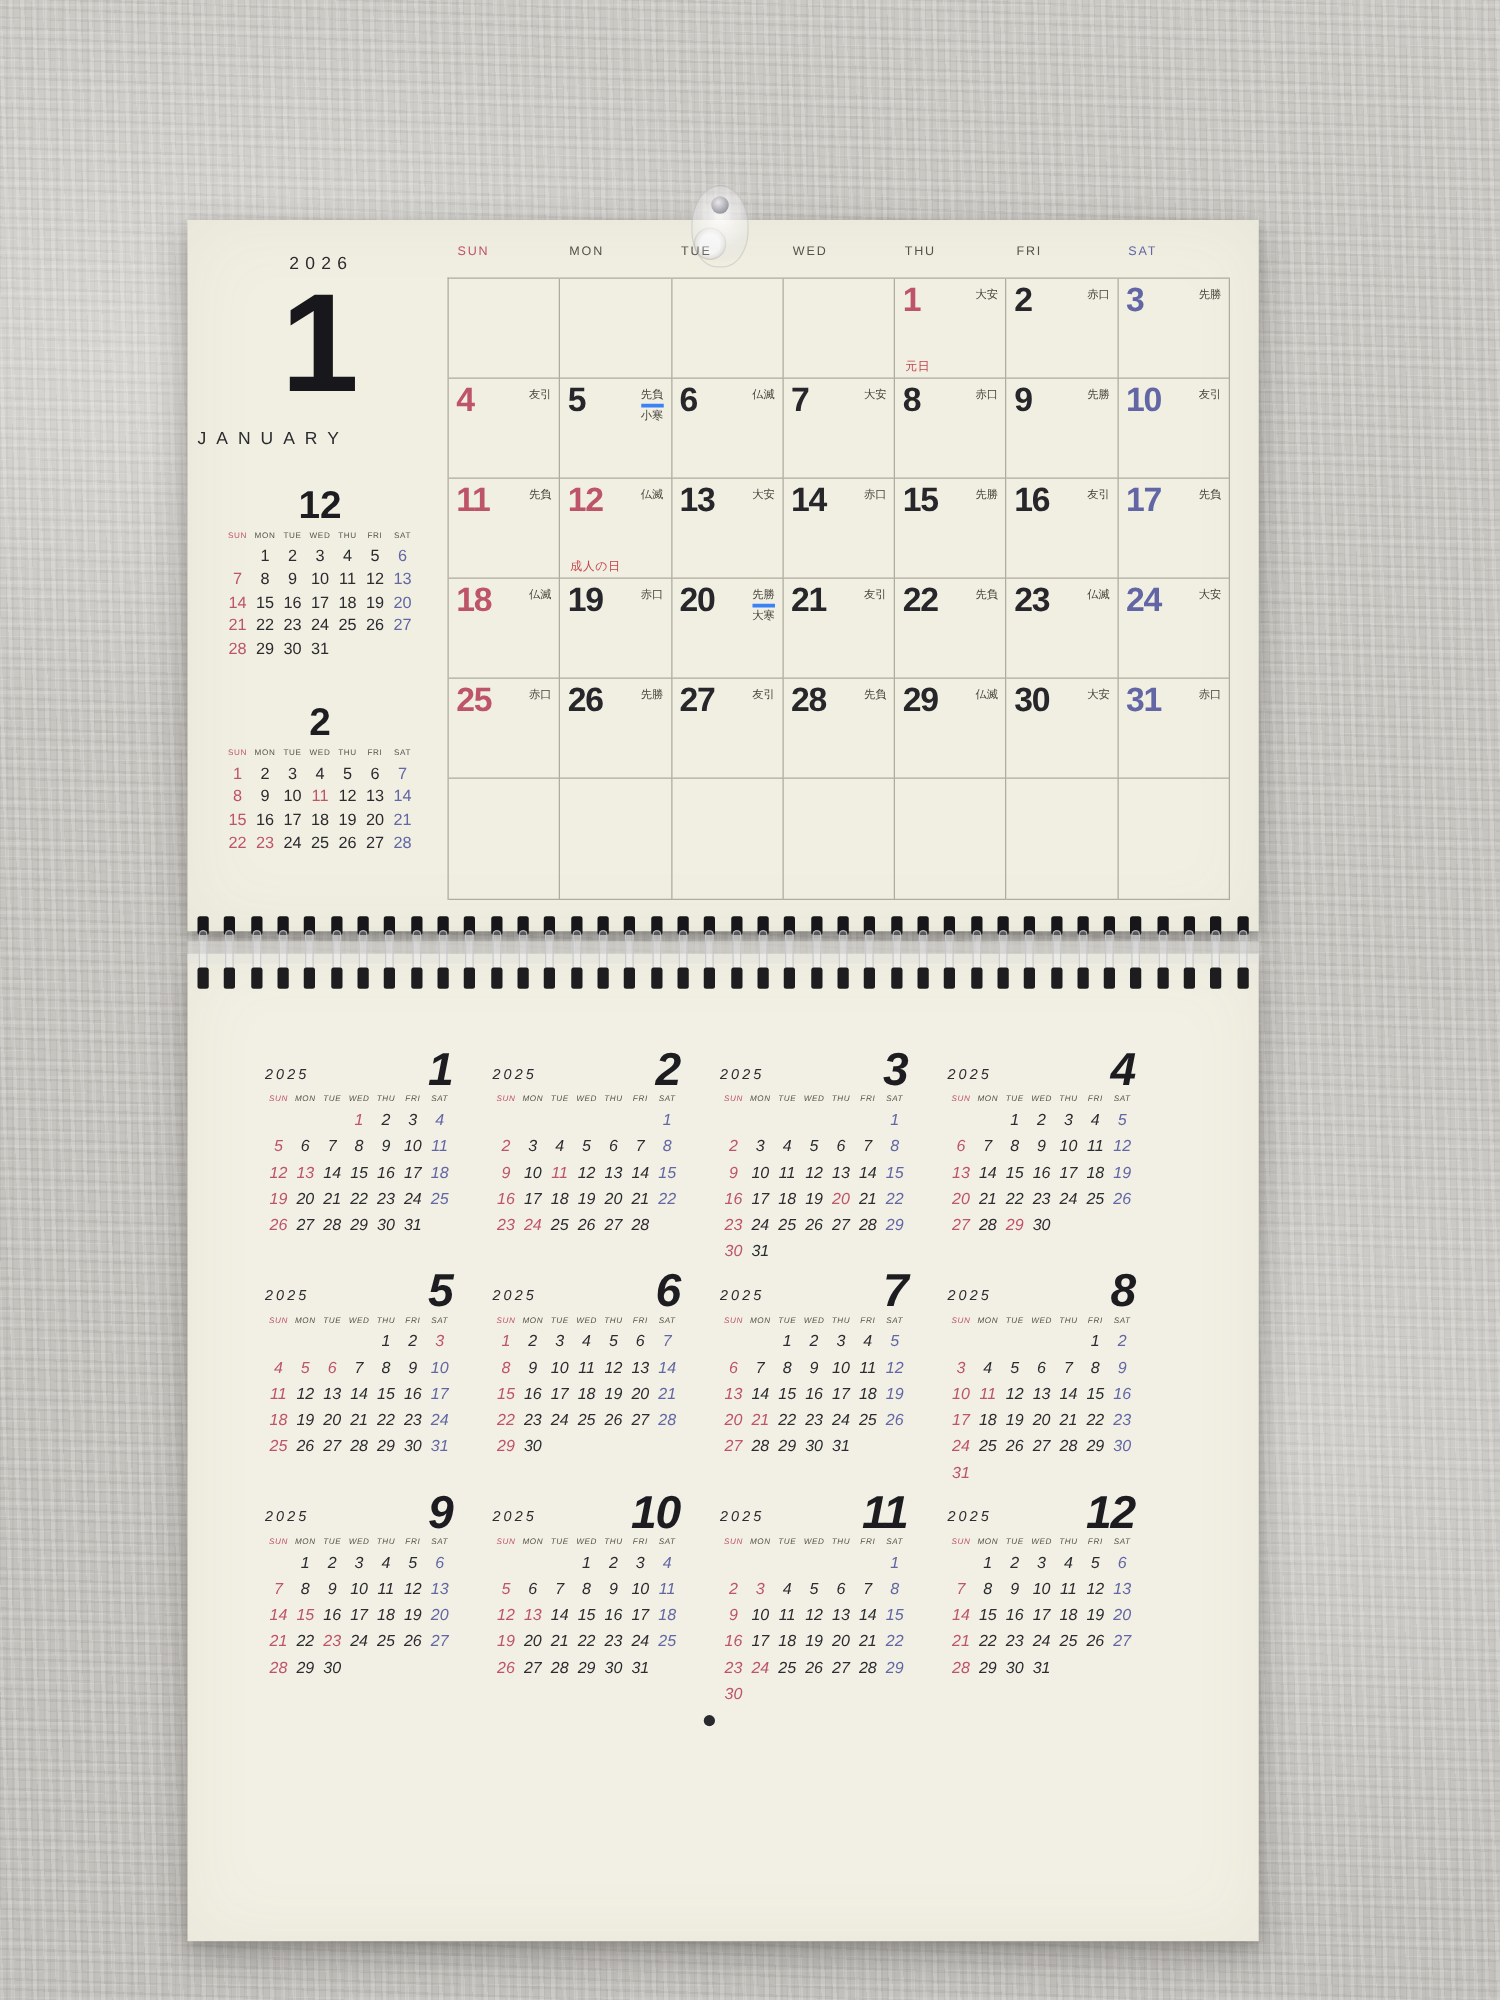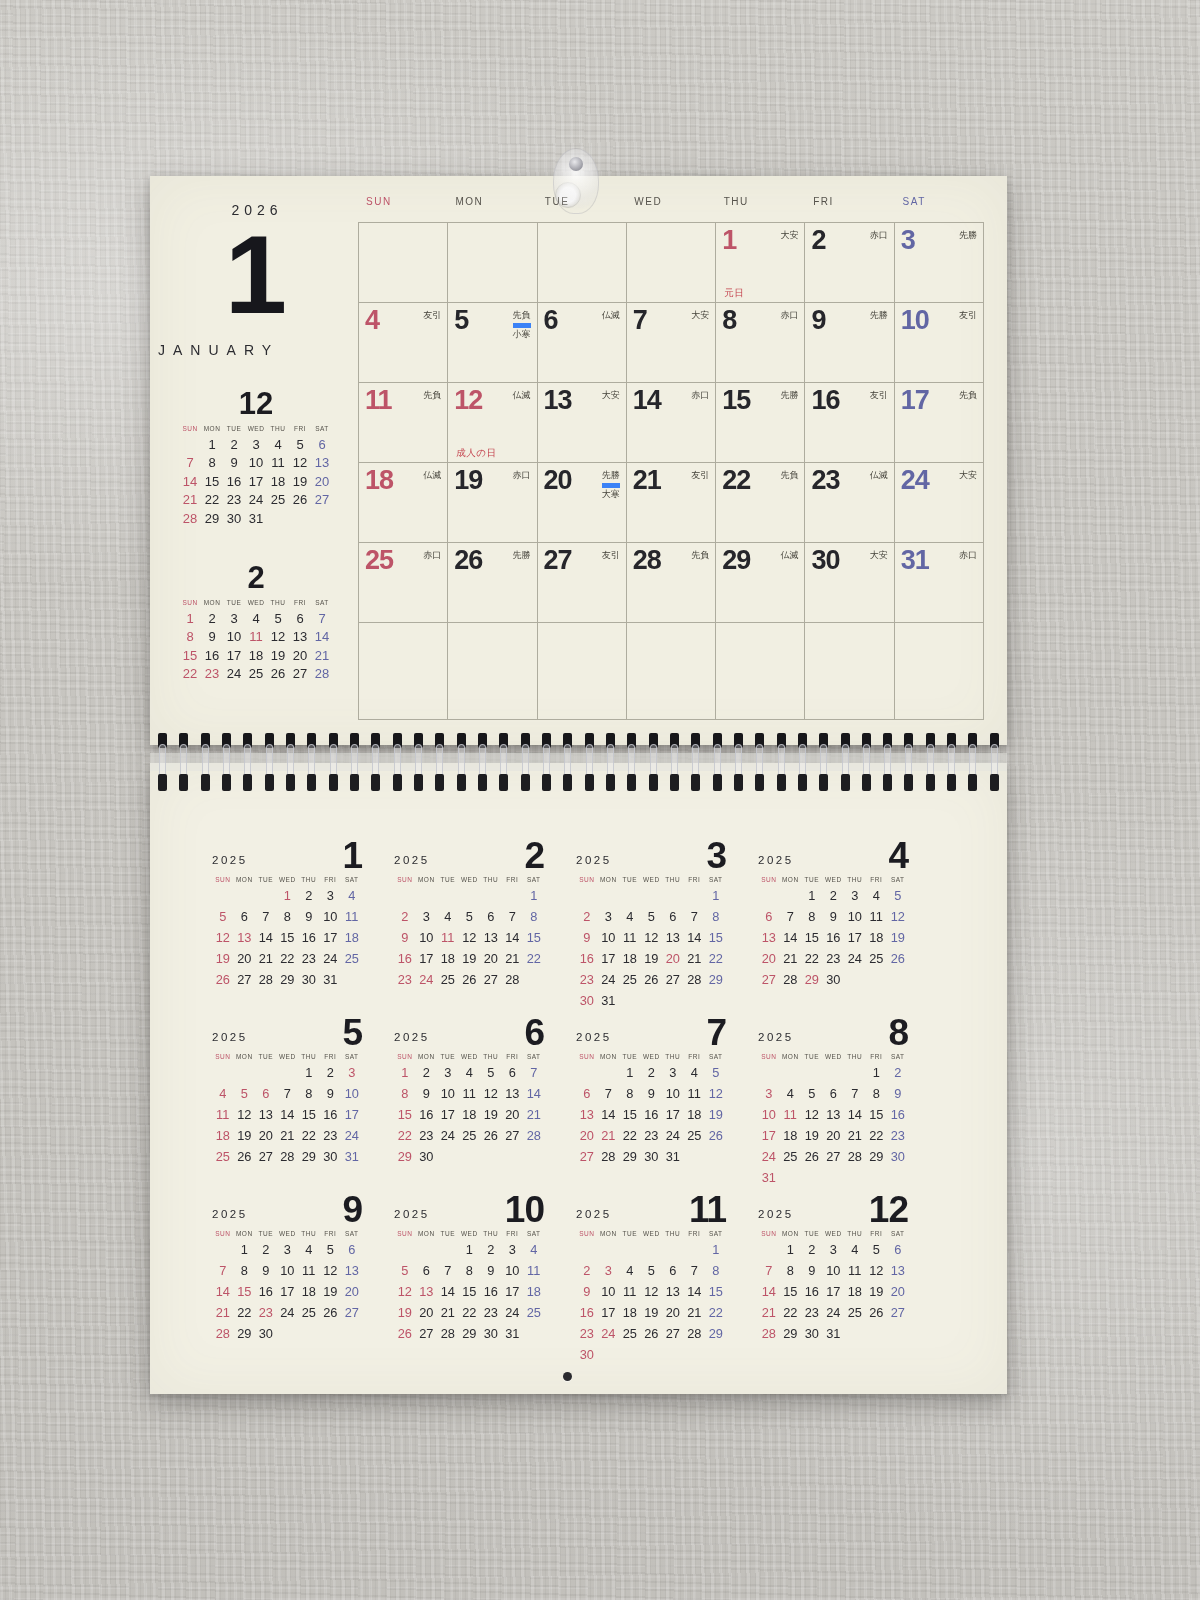--- a/index.html
+++ b/index.html
@@ -22,21 +22,21 @@
       repeating-linear-gradient(2deg, rgba(110,108,104,.10) 0 2px, transparent 2px 8px),
       repeating-linear-gradient(90deg, rgba(118,116,110,.08) 0 1px, transparent 1px 5px),
       repeating-linear-gradient(0deg, rgba(255,255,255,.10) 0 2px, transparent 2px 11px),
       linear-gradient(#cbc9c4,#c2c0bb);
   }
   .sheet{
     position:absolute;left:150px;width:857px;background:var(--paper);
     box-shadow:0 10px 26px rgba(55,53,48,.35), 0 2px 6px rgba(55,53,48,.22), inset 0 0 60px rgba(120,112,90,.07);
   }
   .sheet.top{top:176px;height:569px;z-index:1;}
-  .sheet.bottom{top:763px;height:631px;z-index:1;background:#f2f0e4;}
+  .sheet.bottom{top:763px;height:790px;z-index:1;background:#f2f0e4;font-style:italic;}
 
   
   .pin{
     position:absolute;left:553px;top:148px;width:46px;height:66px;z-index:6;
     background:radial-gradient(circle at 50% 38%, rgba(255,255,255,.85), rgba(228,228,232,.35) 55%, rgba(210,210,215,.12) 75%, transparent 82%);
     border-radius:50% 50% 45% 45%;
     border:1px solid rgba(150,150,158,.28);
   }
   .pin-head{
     position:absolute;left:15px;top:8px;width:14px;height:14px;border-radius:50%;
@@ -68,21 +68,21 @@
   .mwd{font-size:10px;letter-spacing:1.5px;color:#55524b;padding-left:8px;}
   .mgrid{
     position:absolute;top:46px;left:208px;width:626px;height:498px;
     display:grid;grid-template-columns:repeat(7,1fr);grid-template-rows:repeat(5,80px) auto;
     border-top:1px solid var(--line);border-left:1px solid var(--line);
   }
   .mcell{position:relative;border-right:1px solid var(--line);border-bottom:1px solid var(--line);padding:3px 6px;}
   .mday{font-size:27px;font-weight:700;line-height:1.1;letter-spacing:-1px;}
   .rstack{position:absolute;top:7px;right:6px;display:flex;flex-direction:column;align-items:center;}
   .rokuyo,.sekki{font-size:9px;color:var(--roku);line-height:1.25;}
-  .sekki{border-top:5px solid #3b82f6;margin-top:2px;padding-top:1px;}
+  .sekki{border-top:3px solid #3b82f6;margin-top:2px;padding-top:1px;}
   .holiday{position:absolute;left:8px;bottom:2px;font-size:9.5px;color:var(--hol);letter-spacing:.5px;white-space:nowrap;}
   .rd{color:var(--red);}
   .st{color:var(--sat);}
 
   
   .binding{position:absolute;left:150px;top:729px;width:857px;height:64px;z-index:4;display:flex;justify-content:space-between;padding:0 7px;}
   .binding::before{content:"";position:absolute;left:0;top:24px;width:100%;height:18px;background:rgba(228,227,222,.55);}
   .loop{position:relative;width:11px;height:100%;}
   .loop i{position:absolute;top:15px;left:2px;width:7px;height:34px;border:1.5px solid rgba(195,197,204,.85);border-radius:4px;background:rgba(242,242,246,.30);display:block;}
   .loop::before{content:"";position:absolute;top:4px;left:1px;width:9px;height:15px;background:#17171a;border-radius:2px;}

